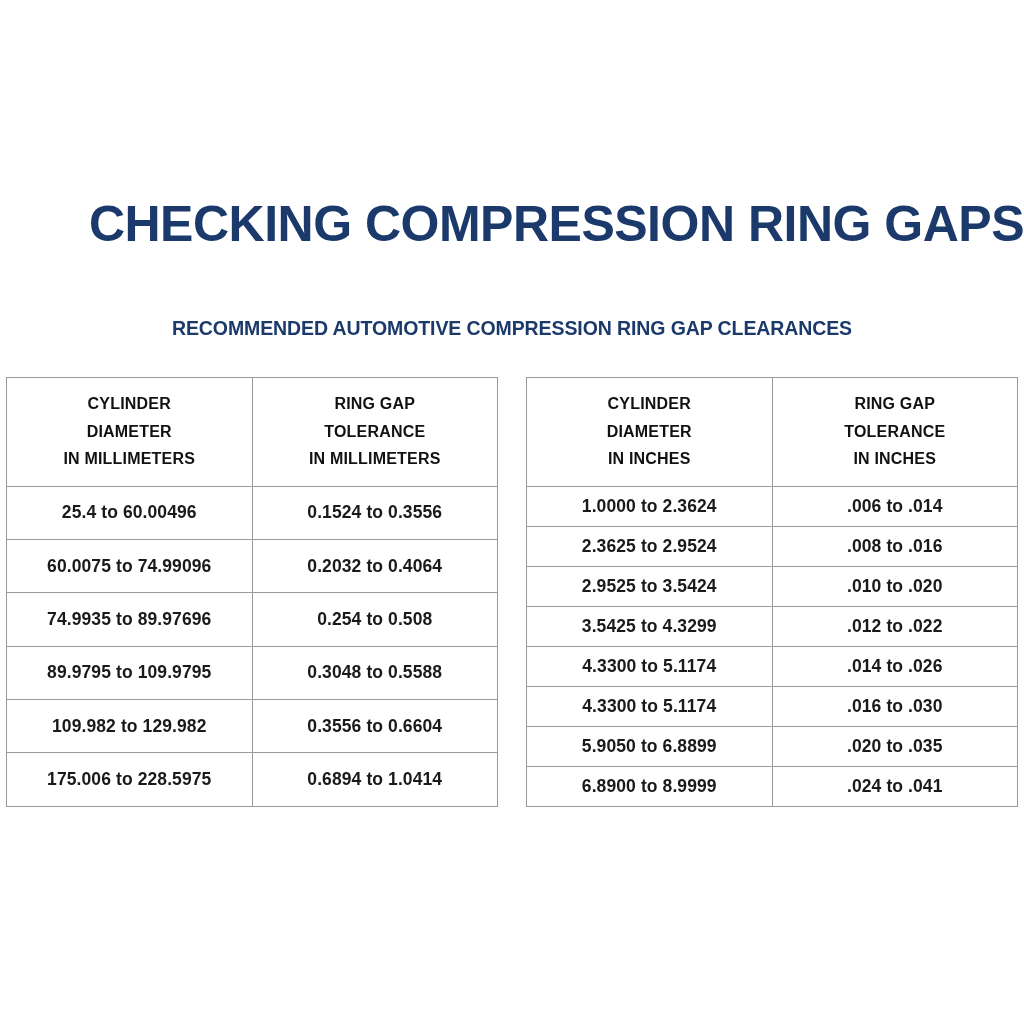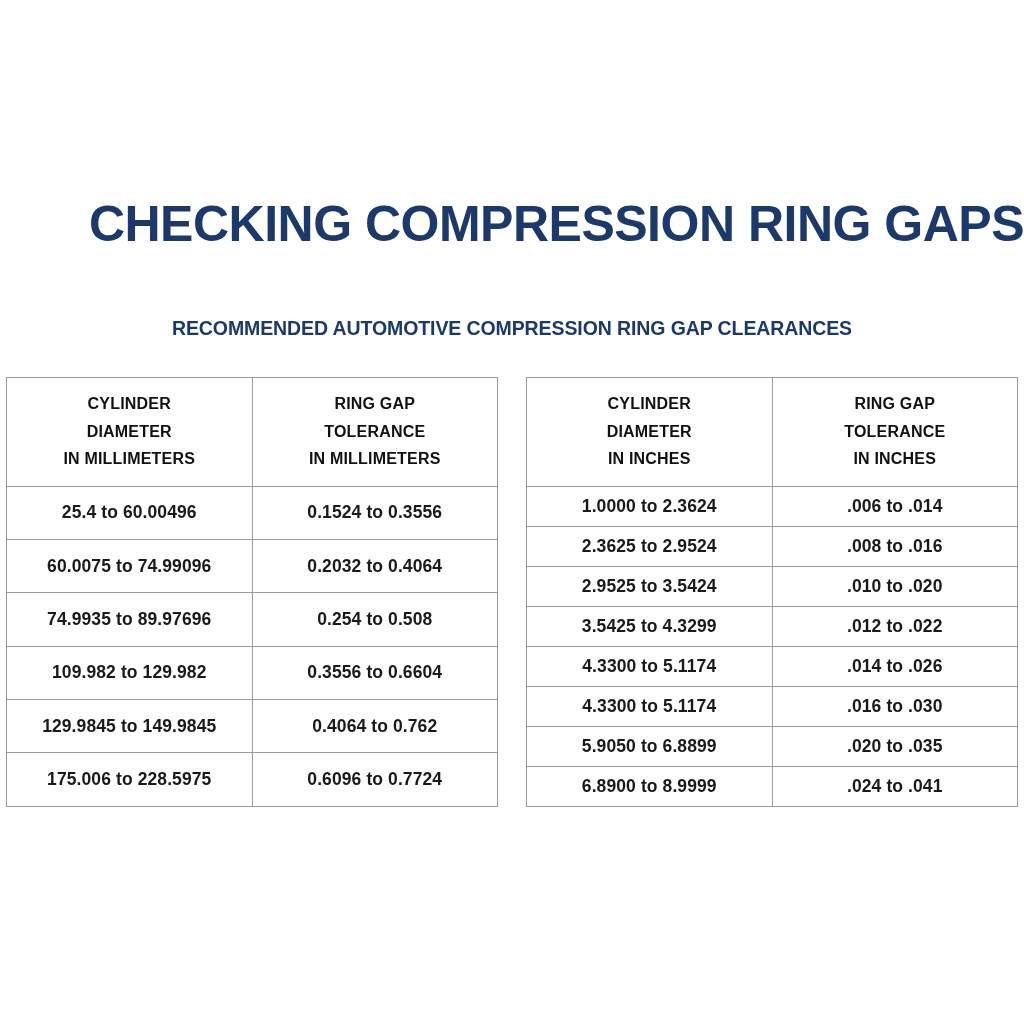--- a/index.html
+++ b/index.html
@@ -116,30 +116,30 @@
         </tr>
         <tr>
           <td>60.0075 to 74.99096</td>
           <td>0.2032 to 0.4064</td>
         </tr>
         <tr>
           <td>74.9935 to 89.97696</td>
           <td>0.254 to 0.508</td>
         </tr>
         <tr>
+          <td>89.9795 to 109.9795</td>
+          <td>0.3048 to 0.5588</td>
+        </tr>
+        <tr>
           <td>109.982 to 129.982</td>
           <td>0.3556 to 0.6604</td>
         </tr>
         <tr>
-          <td>129.9845 to 149.9845</td>
-          <td>0.4064 to 0.762</td>
-        </tr>
-        <tr>
           <td>175.006 to 228.5975</td>
-          <td>0.6096 to 0.7724</td>
+          <td>0.6894 to 1.0414</td>
         </tr>
       </tbody>
     </table>
 
     <table class="gap-table imperial">
       <thead>
         <tr>
           <th class="col-a">
             <div>CYLINDER</div>
             <div>DIAMETER</div>

